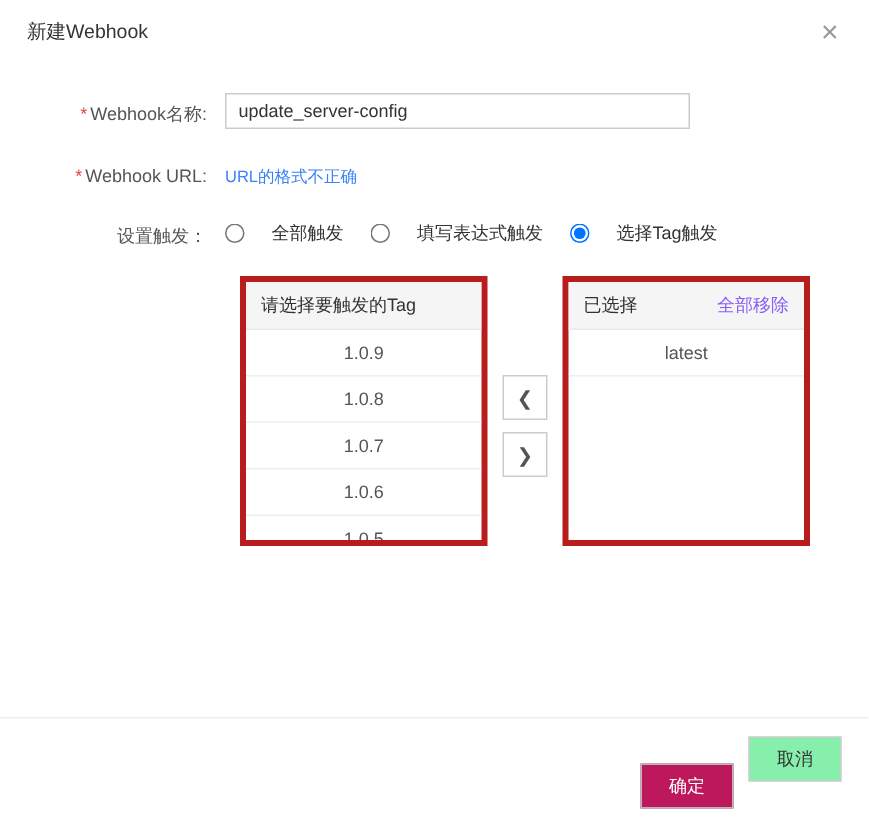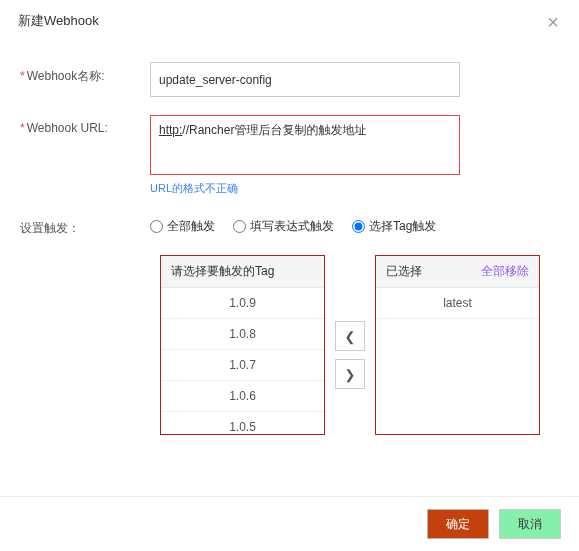--- a/index.html
+++ b/index.html
@@ -27,30 +27,30 @@
     font-weight: 300;
   }
   .form-area { padding: 20px 20px 0 20px; }
   .form-row {
     display: flex;
     align-items: flex-start;
     margin-bottom: 18px;
   }
   .label {
     width: 130px;
-    text-align: left;
+    text-align: right;
     padding-right: 12px;
     padding-top: 6px;
     color: #555;
   }
   .req { color: #e64545; margin-right: 2px; }
   .field { flex: 1; }
   .text-input {
     width: 310px;
-    height: 35px;
+    height: 24px;
     border: 1px solid #ccc;
     padding: 0 8px;
     font-size: 12px;
     color: #333;
   }
   .textarea {
     width: 310px;
     height: 60px;
     border: 1px solid #e64545;
     padding: 6px 8px;
@@ -64,31 +64,31 @@
     font-size: 11px;
     margin-top: 6px;
   }
   .underline-http { text-decoration: underline; }
   .radio-group {
     display: flex;
     gap: 18px;
     align-items: center;
     padding-top: 4px;
   }
-  .radio-item { display: flex; align-items: center; gap: 4px; cursor: pointer; }
+  .radio-item { display: flex; align-items: center; gap: 18px; cursor: pointer; }
   .radio-item input { margin: 0; }
   .tag-area {
     display: flex;
     margin-left: 140px;
     margin-top: 6px;
     gap: 10px;
     align-items: flex-start;
   }
   .list-box {
-    border: 1px solid #b91c1c;
+    border: 4px solid #b91c1c;
     width: 165px;
     height: 180px;
     overflow: hidden;
     position: relative;
   }
   .list-header {
     background: #f5f5f5;
     padding: 7px 10px;
     font-size: 12px;
     border-bottom: 1px solid #e8e8e8;
@@ -149,23 +149,24 @@
   .btn {
     min-width: 62px;
     height: 30px;
     border: 1px solid #ccc;
     background: #86efac;
     cursor: pointer;
     font-size: 12px;
     color: #333;
   }
   .btn-primary {
-    background: #c2410c;
+    background: #be185d;
     border-color: #b8b8b8;
     color: #fff;
+    margin-top: 18px;
   }
 </style>
 </head>
 <body>
 
 <div class="header">
   <span class="header-title">新建Webhook</span>
   <span class="close-x">×</span>
 </div>
 
@@ -178,21 +179,20 @@
     <div class="field">
       <input type="text" class="text-input" value="update_server-config" style="">
     </div>
   </div>
 
   <div class="form-row">
     <div class="label">
       <span class="req">*</span><span>Webhook URL:</span>
     </div>
     <div class="field">
-      <div class="textarea" contenteditable="true" style=""><span class="underline-http">http:</span><span>//Rancher管理后台复制的触发地址</span></div>
       <div class="err-msg">URL的格式不正确</div>
     </div>
   </div>
 
   <div class="form-row">
     <div class="label">设置触发：</div>
     <div class="field radio-group">
       <label class="radio-item">
         <input type="radio" name="trig" style="">
         <span>全部触发</span>

